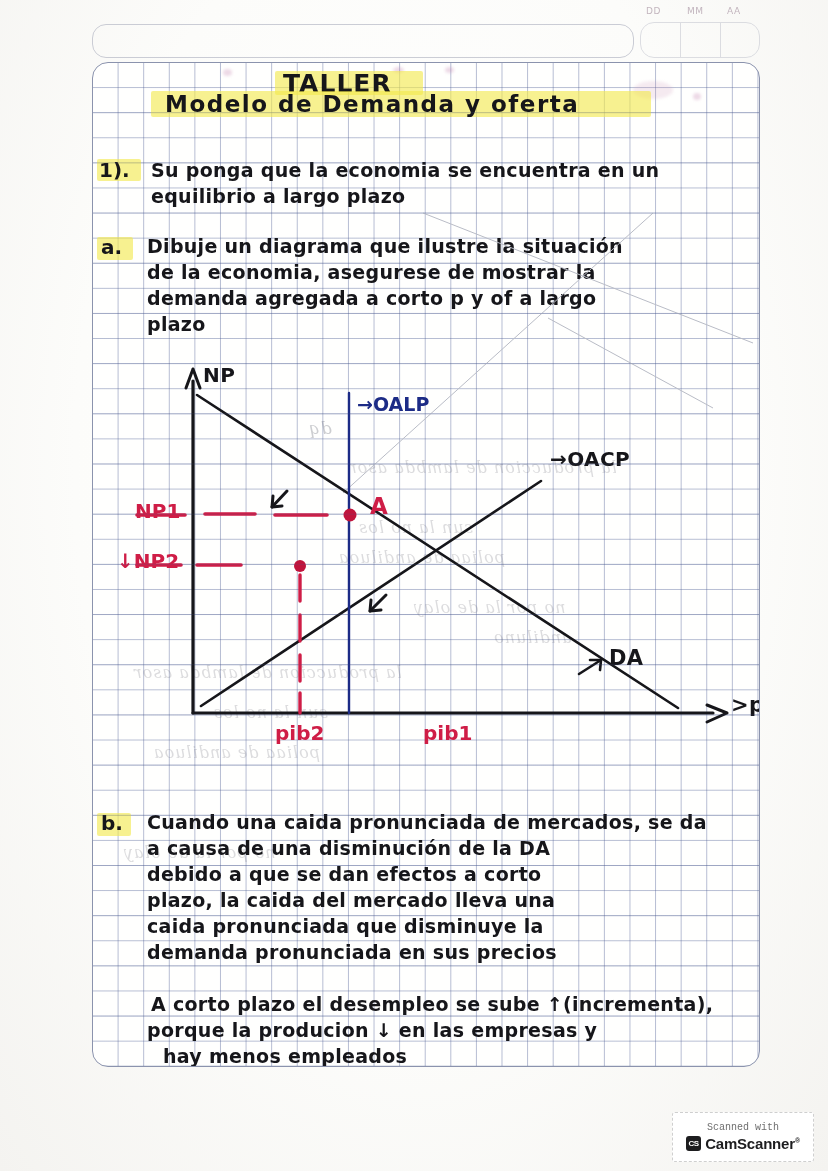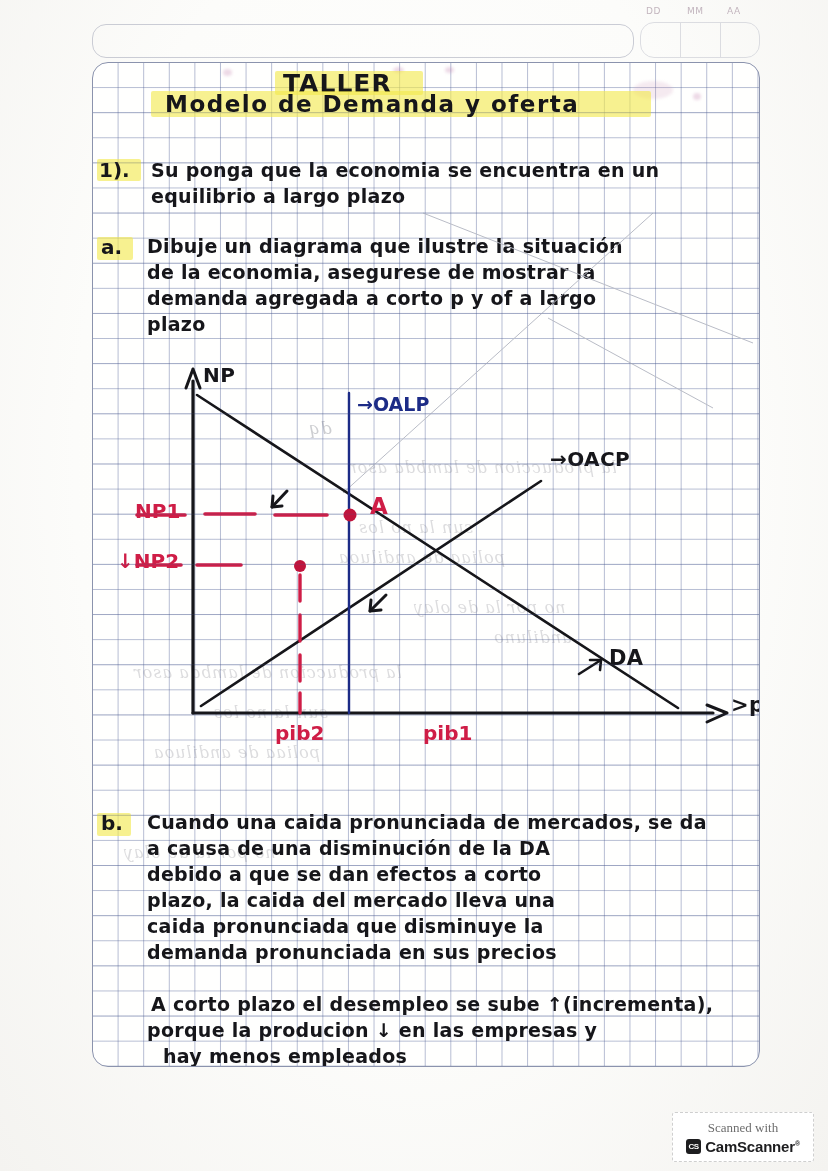--- a/index.html
+++ b/index.html
@@ -170,23 +170,23 @@
     width: 140px; height: 48px;
     border: 1px dashed #cfcfcf;
     border-radius: 3px;
     background: #ffffff;
     display: flex;
     flex-direction: column;
     align-items: center;
     justify-content: center;
   }
   .cam-top {
-    font-size: 13px;
+    font-size: 10px;
     color: #6e6e6e;
-    font-family: Liberation Serif, serif;
+    font-family: Liberation Mono, monospace;
     margin-bottom: 2px;
   }
   .cam-row { display: flex; align-items: center; gap: 4px; }
   .cam-logo {
     width: 15px; height: 15px;
     background: #1d1d1f;
     border-radius: 3px;
     color: #ffffff;
     font-size: 8px;
     font-weight: 700;

